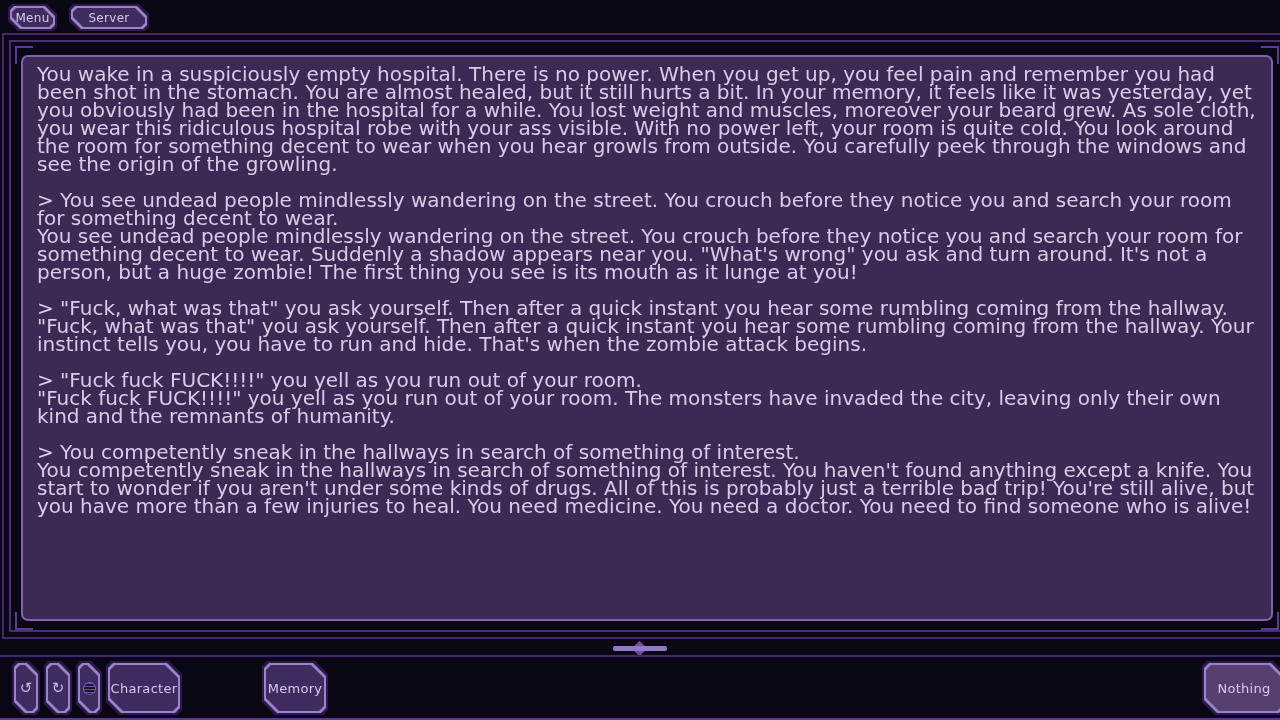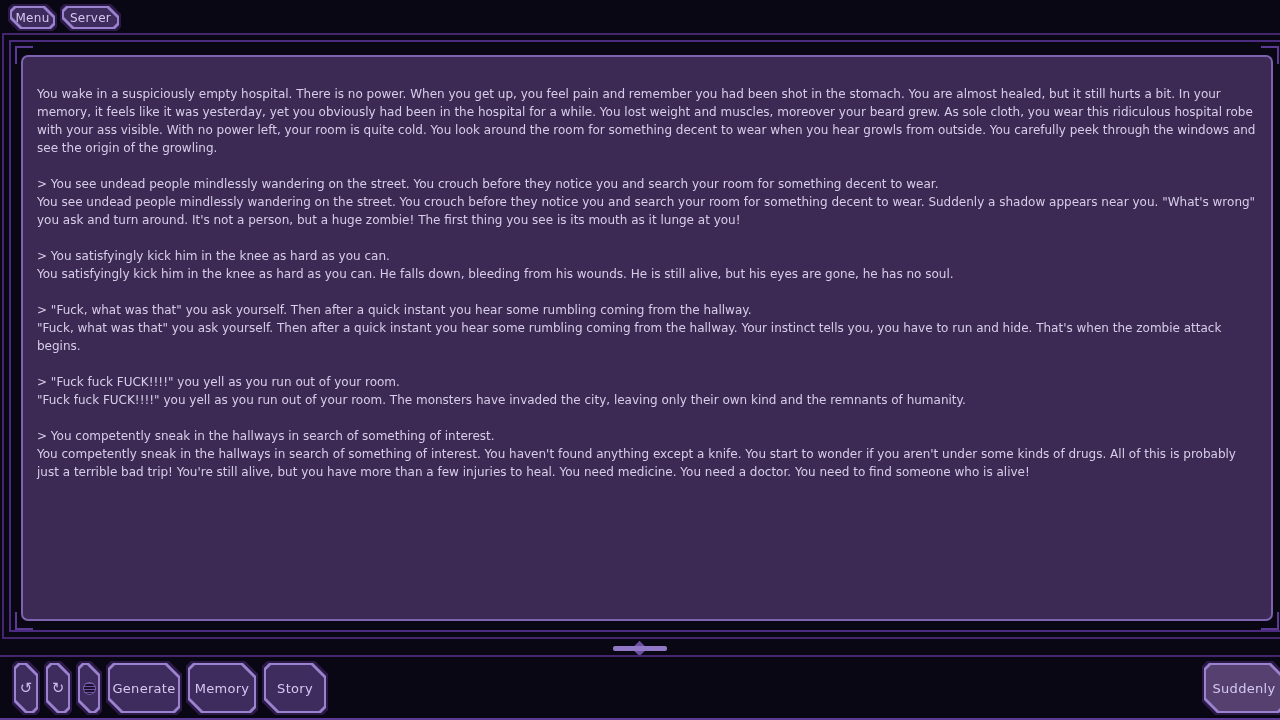--- a/index.html
+++ b/index.html
@@ -30,21 +30,21 @@
   .corner{position:absolute;width:16px;height:16px;}
   .corner.tl{left:15px;top:46px;border-left:2px solid #5a3a92;border-top:2px solid #5a3a92;}
   .corner.tr{right:15px;top:46px;border-right:2px solid #5a3a92;border-top:2px solid #5a3a92;}
   .corner.bl{left:15px;bottom:90px;border-left:2px solid #5a3a92;border-bottom:2px solid #5a3a92;}
   .corner.br{right:15px;bottom:90px;border-right:2px solid #5a3a92;border-bottom:2px solid #5a3a92;}
 
   
   .panel{position:absolute;left:21px;right:21px;top:55px;height:566px;box-sizing:border-box;
          background:#3c2a55;border:2px solid #7e63b0;border-radius:7px;overflow:hidden;}
   .story{position:absolute;inset:0;padding:8px 14px;overflow:hidden;
-         color:#d8cde8;font-size:12px;line-height:18px;margin-top:20px;}
+         color:#d8cde8;font-size:20px;line-height:18px;}
   .story .para{white-space:pre-wrap;margin:0 0 18px 0;}
 
   
   .handle{position:absolute;left:613px;top:643px;width:54px;height:11px;cursor:row-resize;}
   .handle .dia{position:absolute;left:21px;top:0;width:11px;height:11px;background:#6a4fa0;
                transform:rotate(45deg);}
   .handle .bar{position:absolute;left:0;top:3px;width:54px;height:5px;background:#9279c8;
                border-radius:2px;}
 
   
@@ -61,43 +61,41 @@
 <div class="screen">
 
   <div class="topbar">
     <div class="cbtn topbtn" style="left:8px;top:4px;width:49px;height:27px;--c1:4px;--c2:10px;">
       <div class="l2">
           <div class="l3">
         <span class="lbl">Menu</span>
       </div>
         </div>
     </div>
-    <div class="cbtn topbtn" style="left:60px;top:4px;width:61px;height:27px;--c1:4px;--c2:10px;">
+    <div class="cbtn topbtn" style="left:69px;top:4px;width:80px;height:27px;--c1:4px;--c2:10px;">
       <div class="l2">
           <div class="l3">
         <span class="lbl">Server</span>
       </div>
         </div>
     </div>
   </div>
 
   <div class="frame-outer"></div>
   <div class="frame-inner"></div>
   <div class="corner tl"></div>
   <div class="corner tr"></div>
   <div class="corner bl"></div>
   <div class="corner br"></div>
 
   <div class="panel">
     <div class="story">
         <div class="para">You wake in a suspiciously empty hospital. There is no power. When you get up, you feel pain and remember you had been shot in the stomach. You are almost healed, but it still hurts a bit. In your memory, it feels like it was yesterday, yet you obviously had been in the hospital for a while. You lost weight and muscles, moreover your beard grew. As sole cloth, you wear this ridiculous hospital robe with your ass visible. With no power left, your room is quite cold. You look around the room for something decent to wear when you hear growls from outside. You carefully peek through the windows and see the origin of the growling.</div>
         <div class="para">&gt; You see undead people mindlessly wandering on the street. You crouch before they notice you and search your room for something decent to wear.
 You see undead people mindlessly wandering on the street. You crouch before they notice you and search your room for something decent to wear. Suddenly a shadow appears near you. "What's wrong" you ask and turn around. It's not a person, but a huge zombie! The first thing you see is its mouth as it lunge at you!</div>
-        <div class="para">&gt; You satisfyingly kick him in the knee as hard as you can.
-You satisfyingly kick him in the knee as hard as you can. He falls down, bleeding from his wounds. He is still alive, but his eyes are gone, he has no soul.</div>
         <div class="para">&gt; "Fuck, what was that" you ask yourself. Then after a quick instant you hear some rumbling coming from the hallway.
 "Fuck, what was that" you ask yourself. Then after a quick instant you hear some rumbling coming from the hallway. Your instinct tells you, you have to run and hide. That's when the zombie attack begins.</div>
         <div class="para">&gt; "Fuck fuck FUCK!!!!" you yell as you run out of your room.
 "Fuck fuck FUCK!!!!" you yell as you run out of your room. The monsters have invaded the city, leaving only their own kind and the remnants of humanity.</div>
         <div class="para">&gt; You competently sneak in the hallways in search of something of interest.
 You competently sneak in the hallways in search of something of interest. You haven't found anything except a knife. You start to wonder if you aren't under some kinds of drugs. All of this is probably just a terrible bad trip! You're still alive, but you have more than a few injuries to heal. You need medicine. You need a doctor. You need to find someone who is alive!</div>
       </div>
   </div>
 
   <div class="handle">
@@ -123,40 +121,33 @@
     <div class="cbtn bbtn" style="left:76px;width:26px;--c1:4px;--c2:11px;">
       <div class="l2">
           <div class="l3">
         <span class="blob"></span>
       </div>
         </div>
     </div>
     <div class="cbtn bbtn" style="left:106px;width:76px;">
       <div class="l2">
           <div class="l3">
-        <span class="lbl">Generate</span>
+        <span class="lbl">Character</span>
       </div>
         </div>
     </div>
-    <div class="cbtn bbtn" style="left:186px;width:72px;">
+    <div class="cbtn bbtn" style="left:262px;width:66px;">
       <div class="l2">
           <div class="l3">
         <span class="lbl">Memory</span>
       </div>
         </div>
     </div>
-    <div class="cbtn bbtn" style="left:262px;width:66px;">
-      <div class="l2">
-          <div class="l3">
-        <span class="lbl">Story</span>
-      </div>
-        </div>
-    </div>
     <div class="cbtn bbtn lite" style="left:1202px;width:84px;">
       <div class="l2">
           <div class="l3">
-        <span class="lbl">Suddenly</span>
+        <span class="lbl">Nothing</span>
       </div>
         </div>
     </div>
   </div>
 
 </div>
 
 </body></html>

